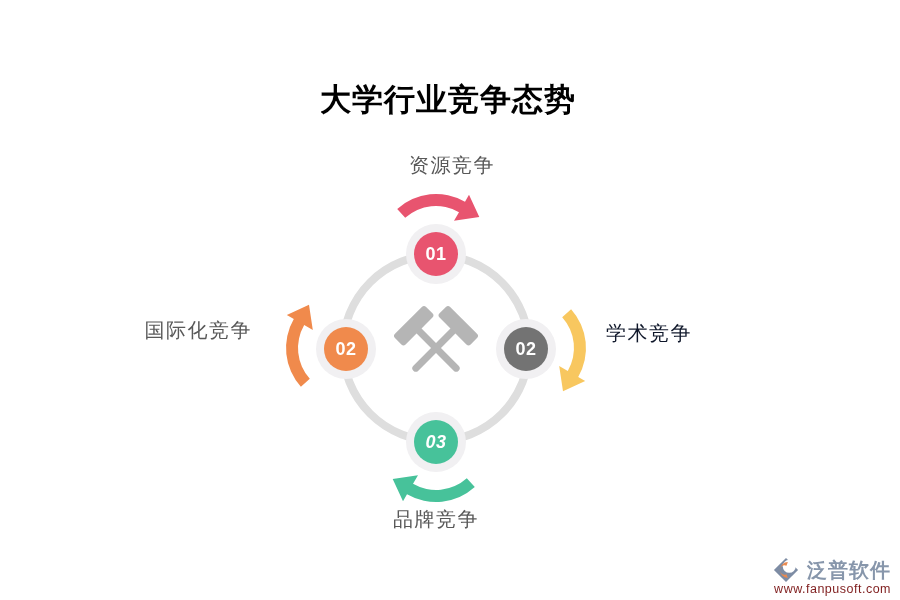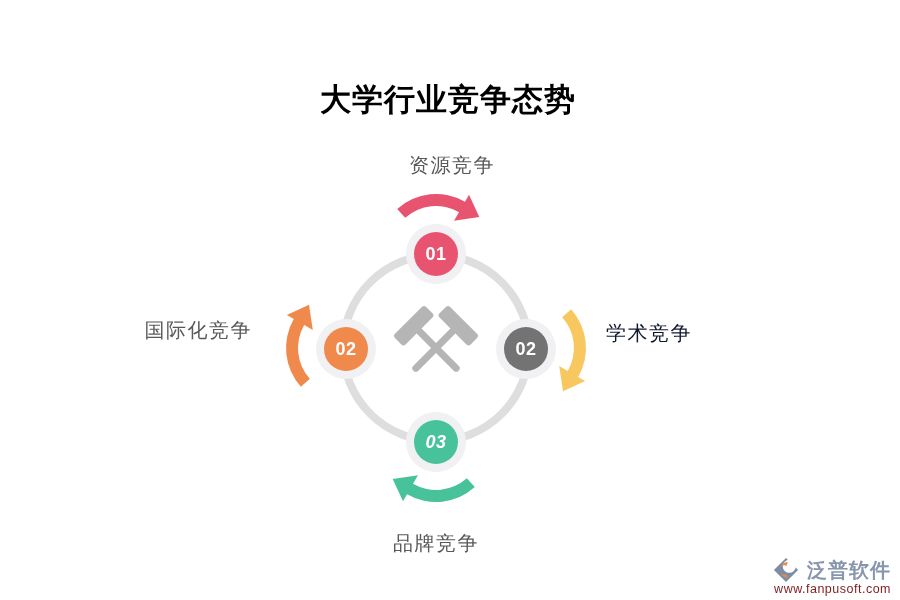--- a/index.html
+++ b/index.html
@@ -101,21 +101,21 @@
     </div>
   </div>
   <div class="node node-left" style="background-color: rgb(241, 240, 242);">
     <div class="node-inner" style="background-color: rgb(240, 138, 76);">
       <span>02</span>
     </div>
   </div>
 
   <div class="label label-top" style="color: rgb(89, 89, 89);">资源竞争</div>
   <div class="label label-right" style="color: #0f172a;">学术竞争</div>
-  <div class="label label-bottom" style="color: rgb(89, 89, 89); margin-top: 24px;">品牌竞争</div>
+  <div class="label label-bottom" style="color: rgb(89, 89, 89);">品牌竞争</div>
   <div class="label label-left" style="color: rgb(89, 89, 89);">国际化竞争</div>
 
   <div class="watermark">
     <div class="wm-row">
       <svg class="wm-logo" viewBox="0 0 28 28">
         <path d="M14 1 L27 14 L14 27 L1 14 Z" fill="#7d8ca4"></path>
         <circle cx="17.5" cy="10" r="7" fill="#ffffff"></circle>
         <path d="M16 5.5 A 8.5 8.5 0 1 0 16 22.5 L 14.5 18.5 A 5 5 0 1 1 14.5 9.5 Z" fill="#e98a50"></path>
       </svg>
       <span class="wm-brand" style="color: rgb(135, 150, 171);">泛普软件</span>

